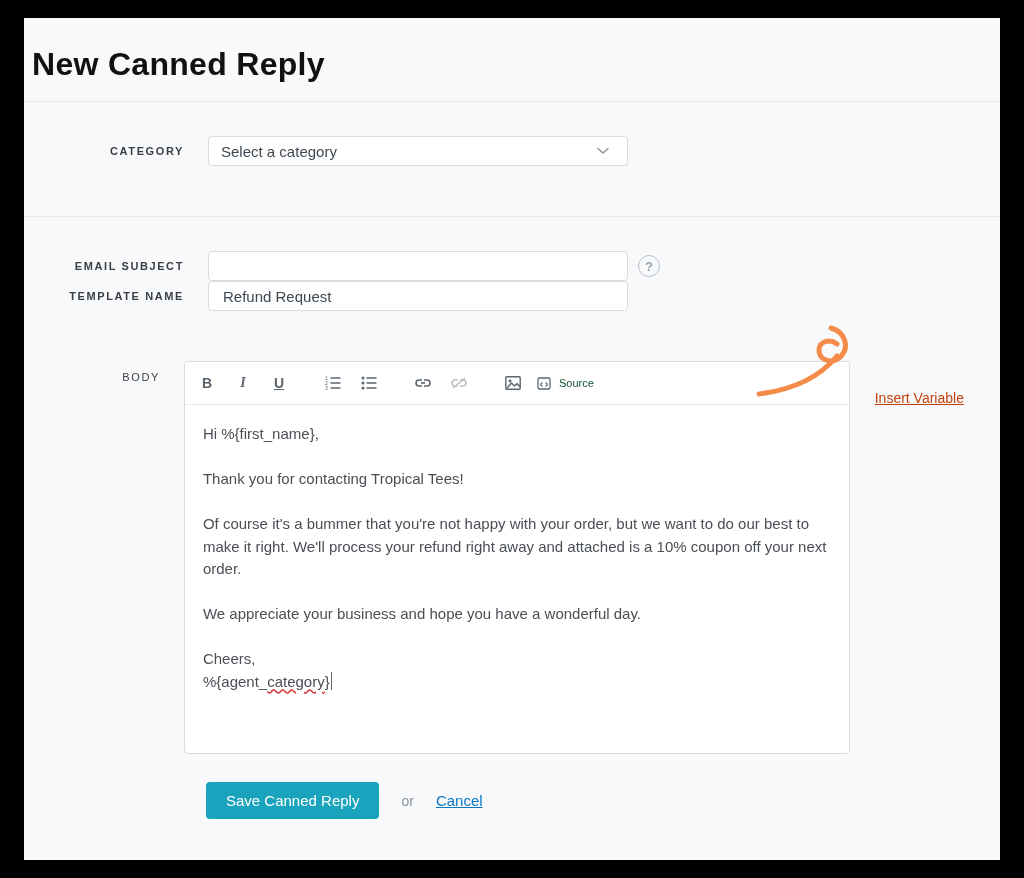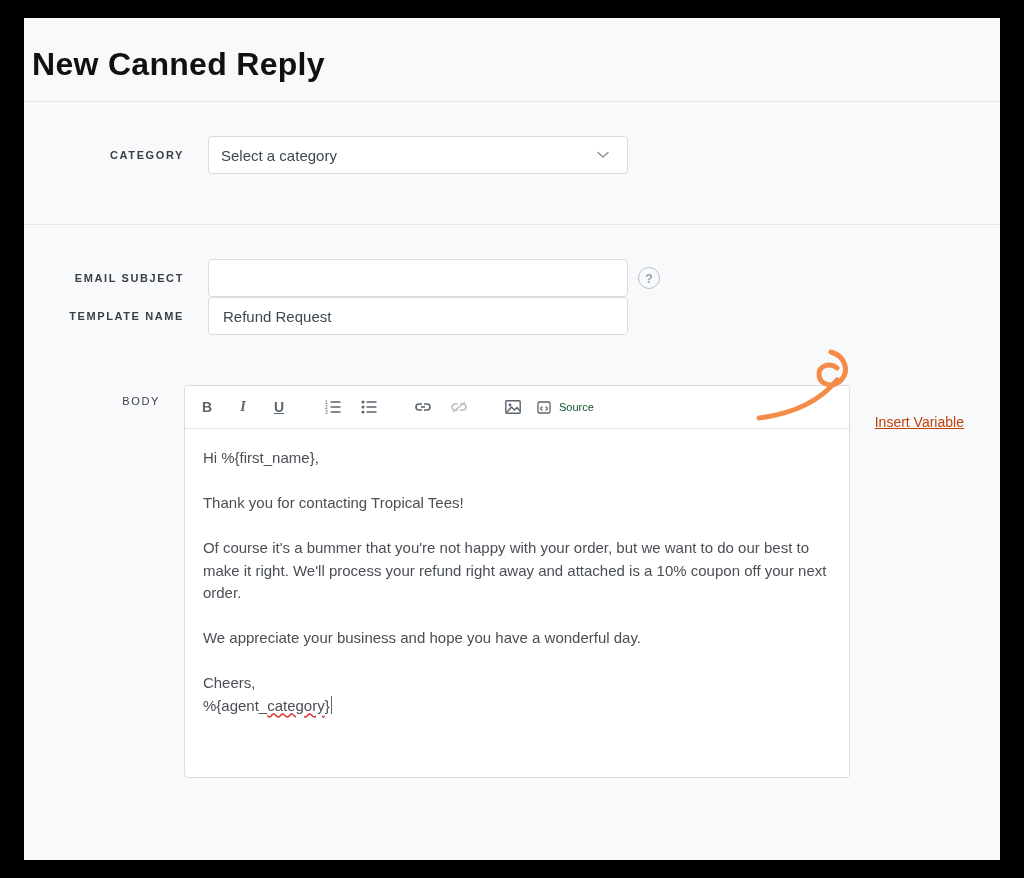--- a/index.html
+++ b/index.html
@@ -35,21 +35,21 @@
     text-align:right;
     font-size:11px;
     font-weight:700;
     letter-spacing:1.6px;
     color:#3a3f44;
     text-transform:uppercase;
   }
   .row .ctrl{flex:0 0 auto;}
   .select, .textin{
     width:420px;
-    height:38px;
+    height:30px;
     border:1px solid #d8dbe0;
     border-radius:4px;
     background:#fff;
     padding:0 12px;
     font-size:15px;
     color:#3d4852;
     box-sizing:border-box;
     position:relative;
     display:flex;align-items:center;
   }
@@ -273,14 +273,20 @@
                      M96 40
                      C 78 62 50 74 18 78" fill="none" stroke="#f58b48" stroke-width="5" stroke-linecap="round"></path>
           </svg>
 
           <a class="insert-var">Insert Variable</a>
         </div>
       </div>
     </div>
   </div>
 
+  <div class="footer">
+    <div class="lbl-spacer"></div>
+    <button class="btn-primary">Save Canned Reply</button>
+    <span class="or">or</span>
+    <a class="cancel">Cancel</a>
+  </div>
 
 </div>
 
 </body></html>

